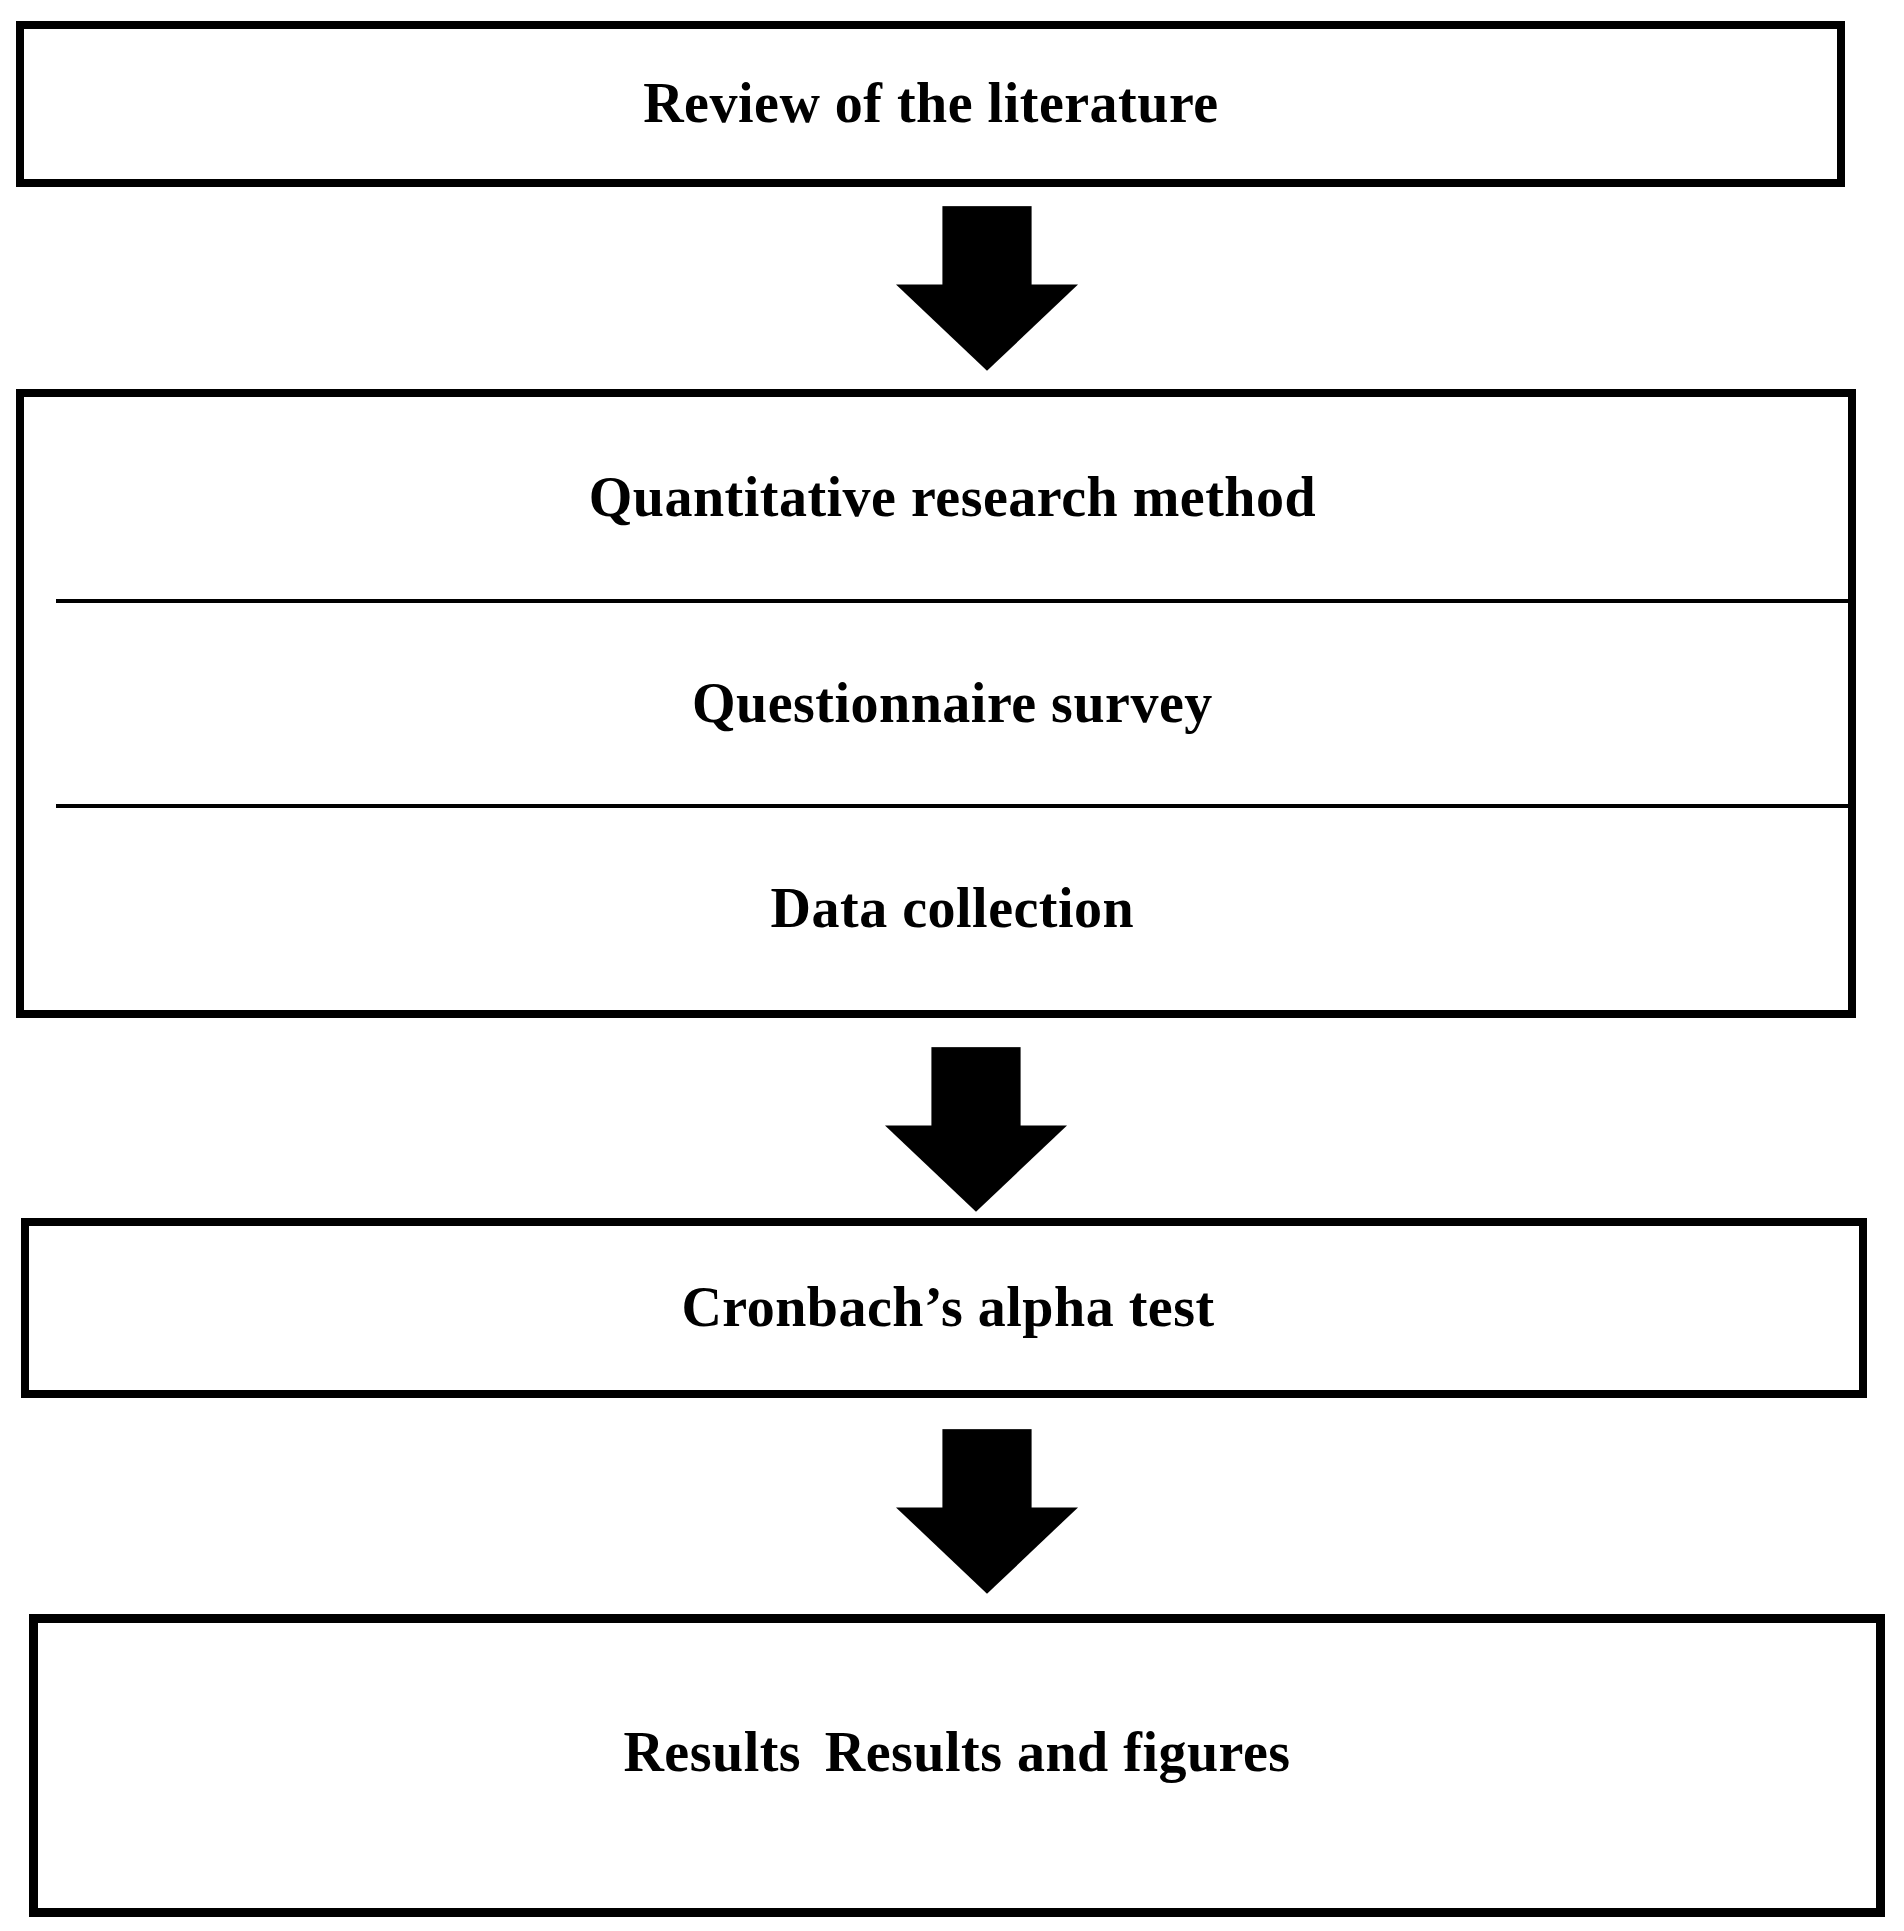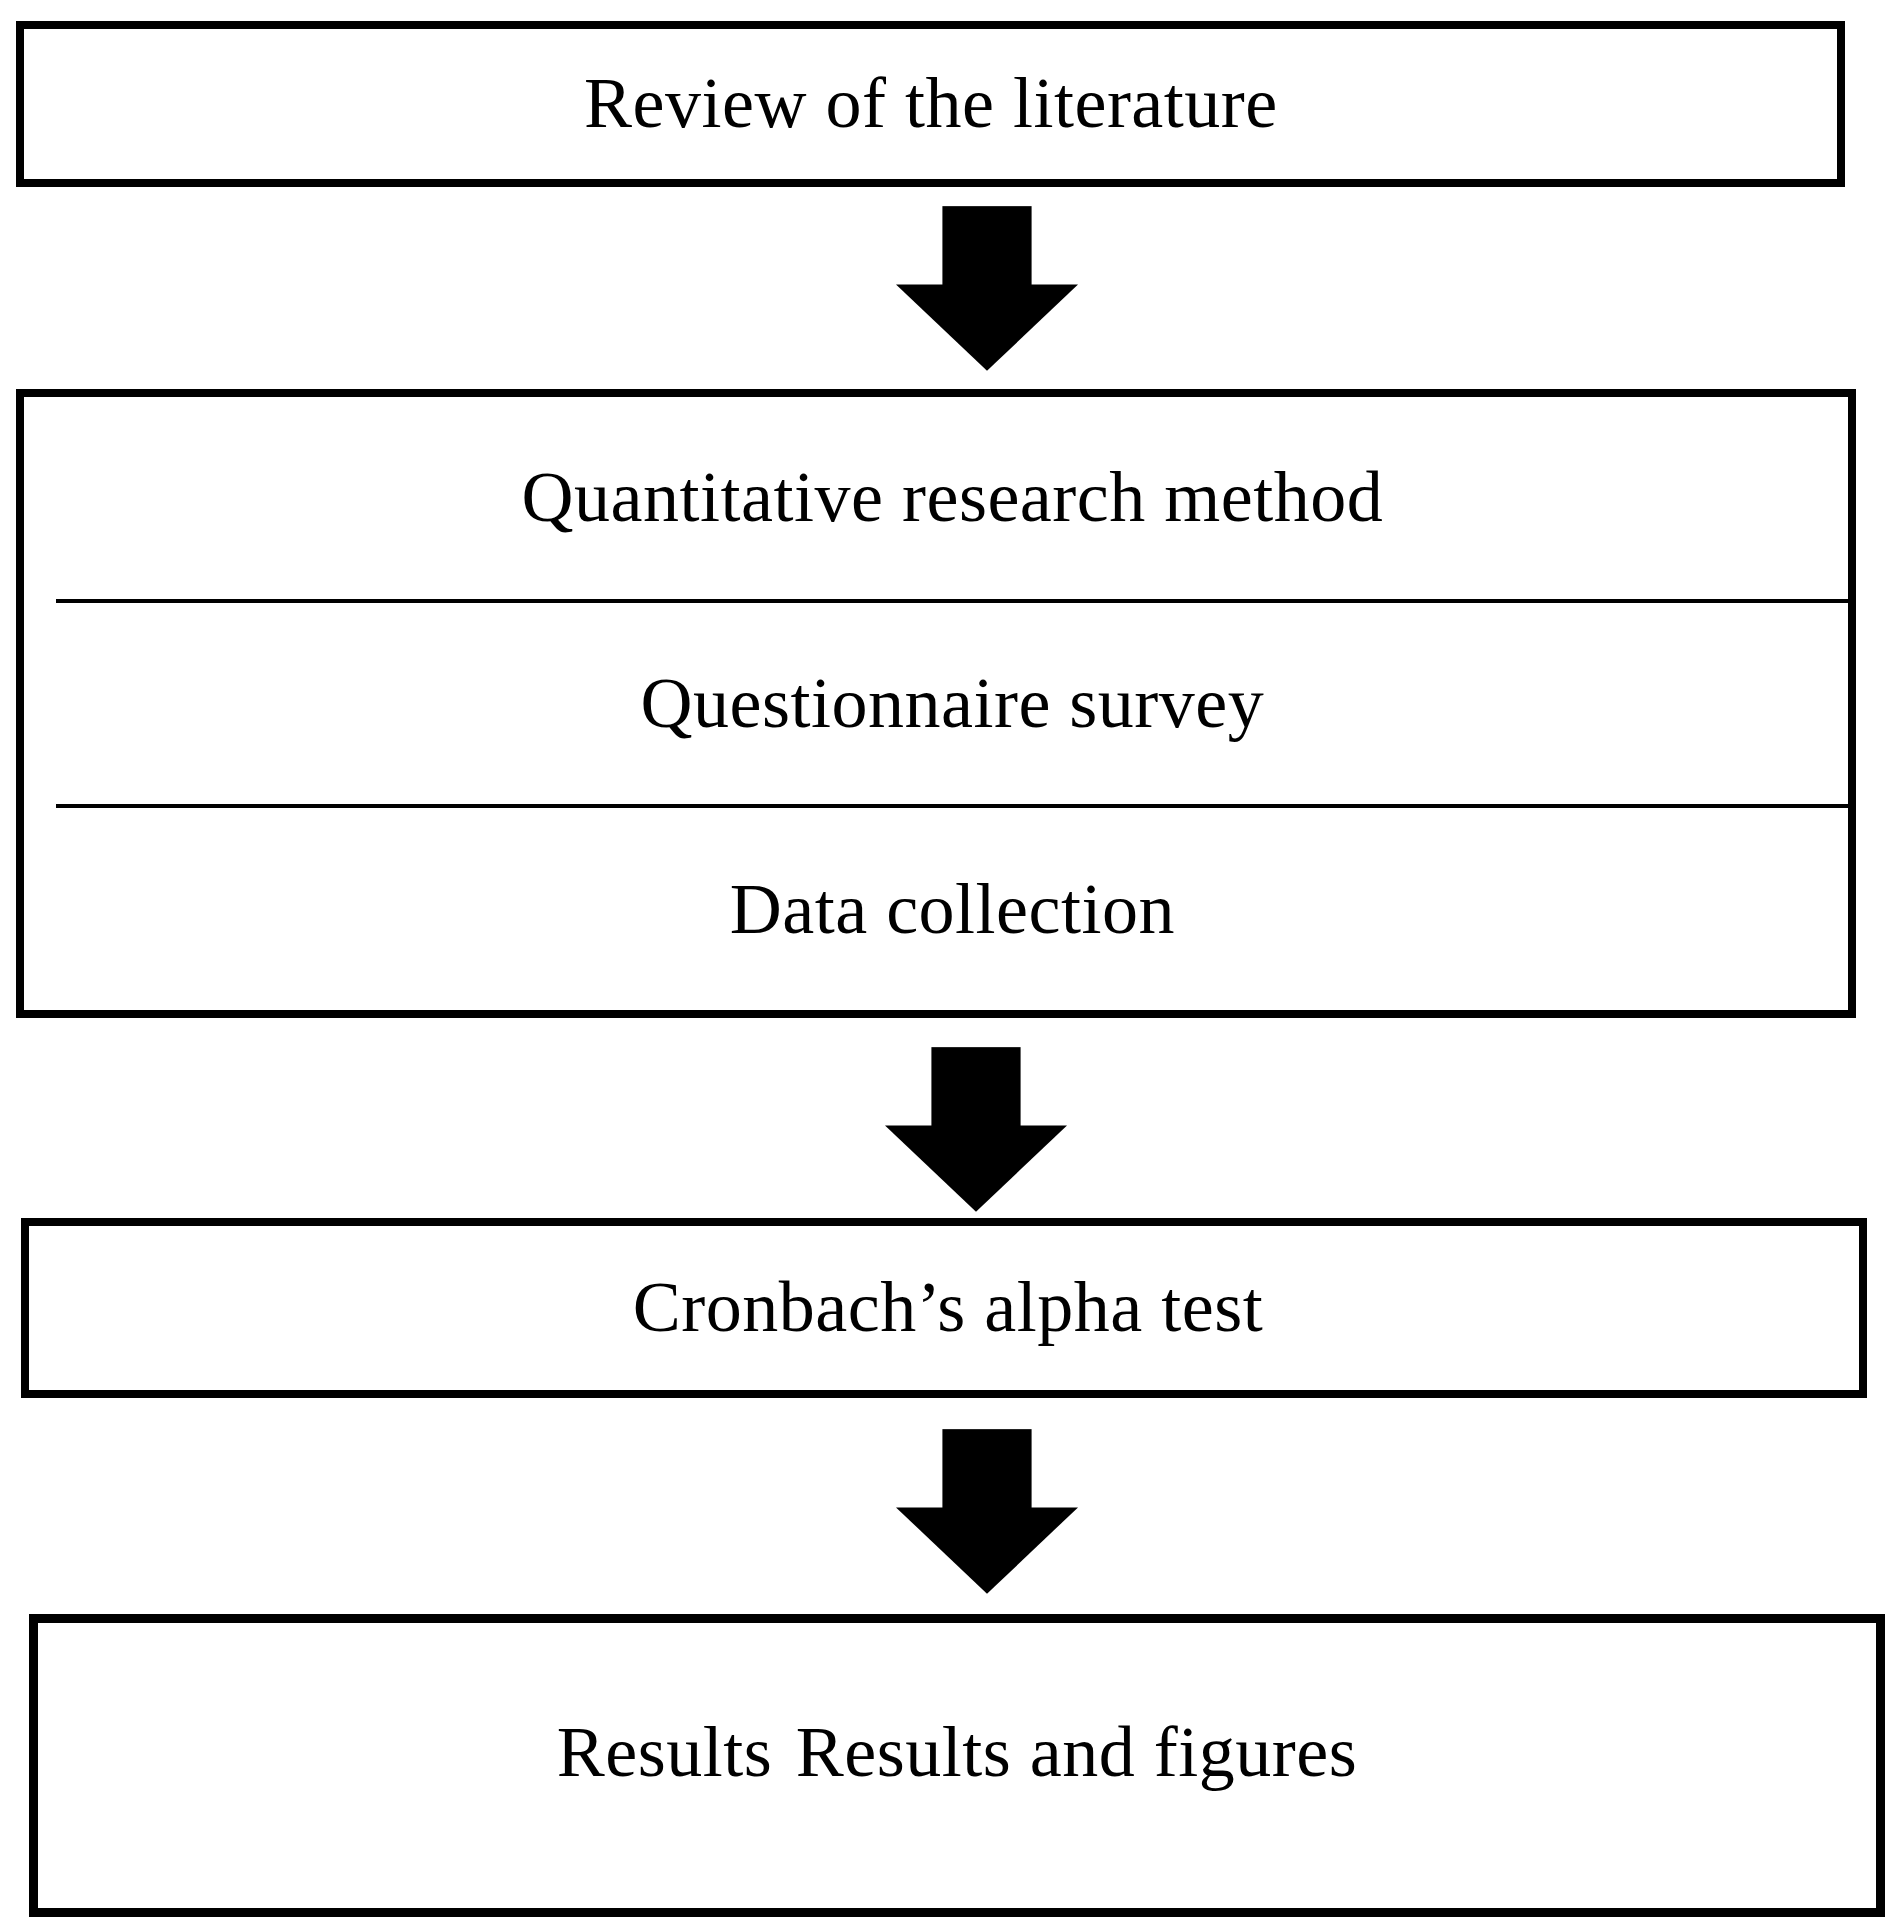--- a/index.html
+++ b/index.html
@@ -20,22 +20,22 @@
     position: absolute;
     background: #ffffff;
     border: 8.2px solid #000000;
     box-sizing: border-box;
     display: flex;
     align-items: center;
     justify-content: center;
     text-align: center;
   }
   .node-label {
-    font-size: 72px;
-    font-weight: 400;
+    font-size: 56px;
+    font-weight: 700;
     line-height: 1.1;
     letter-spacing: 0.5px;
     white-space: nowrap;
   }
   .group {
     position: absolute;
     background: #ffffff;
     border: 8.2px solid #000000;
     box-sizing: border-box;
     display: flex;

